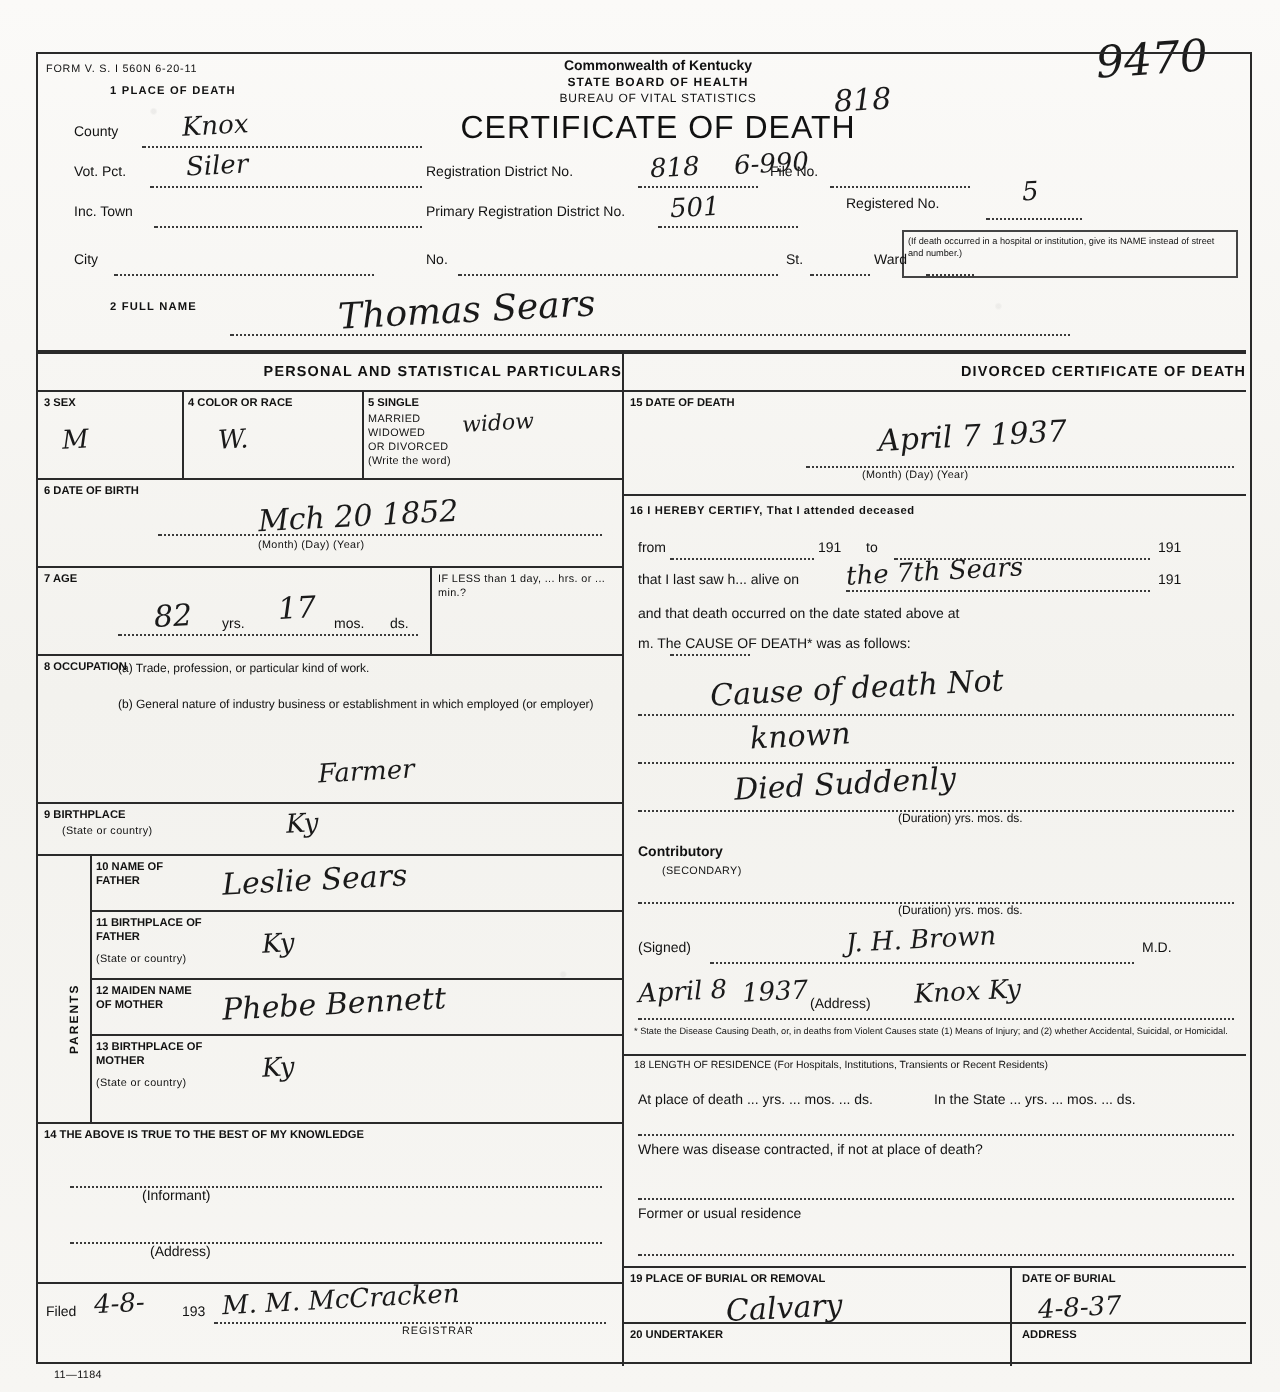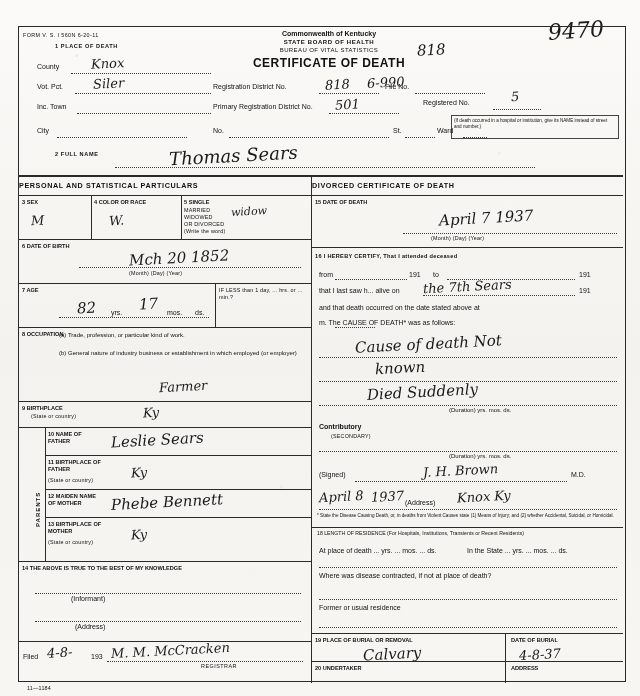--- a/index.html
+++ b/index.html
@@ -53,21 +53,21 @@
   .stamp{
     position:absolute;
     font-family:"DejaVu Serif", serif;
     font-style:italic;
     font-size:22px;
     color:#1b1b1b;
     transform:rotate(-4deg);
   }
   .boxlabel{font-size:5.6px;font-weight:bold;}
   .secthdr{
-    font-size:7.2px;font-weight:bold;letter-spacing:.6px;text-align:left;
+    font-size:7.2px;font-weight:bold;letter-spacing:.6px;text-align:right;
   }
   .rot{
     position:absolute;
     transform:rotate(-90deg);
     transform-origin:left top;
     font-size:6px;font-weight:bold;letter-spacing:1px;
   }
   .dotline{
     position:absolute;
     border-bottom:1px dotted #3a3a3a;
@@ -91,21 +91,21 @@
 
   <div class="stamp" style="left:548px;top:18px;">9470</div>
 
   <div class="form">
 
     <div class="abs tiny" style="left:4px;top:5px;letter-spacing:.4px;">FORM V. S. I 560N   6-20-11</div>
 
     <div class="abs t7 b hdr-center" style="left:200px;top:3px;width:220px;">Commonwealth of Kentucky</div>
     <div class="abs t6 b hdr-center" style="left:200px;top:12px;width:220px;letter-spacing:.6px;">STATE BOARD OF HEALTH</div>
     <div class="abs t6 hdr-center" style="left:200px;top:20px;width:220px;letter-spacing:.4px;">BUREAU OF VITAL STATISTICS</div>
-    <div class="abs hdr-center" style="left:196px;top:29px;width:228px;font-size:12px;font-weight:bold;letter-spacing:.5px;">CERTIFICATE OF DEATH</div>
+    <div class="abs hdr-center" style="left:196px;top:29px;width:228px;font-size:16px;font-weight:normal;letter-spacing:.5px;">CERTIFICATE OF DEATH</div>
 
     <div class="hand l abs" style="left:398px;top:14px;">818</div>
 
     <div class="abs boxlabel" style="left:36px;top:16px;letter-spacing:.6px;">1 PLACE OF DEATH</div>
 
     <div class="abs t7" style="left:18px;top:36px;">County</div>
     <div class="dotline" style="left:52px;top:46px;width:140px;"></div>
     <div class="hand m abs" style="left:72px;top:29px;">Knox</div>
 
     <div class="abs t7" style="left:18px;top:56px;">Vot. Pct.</div>

